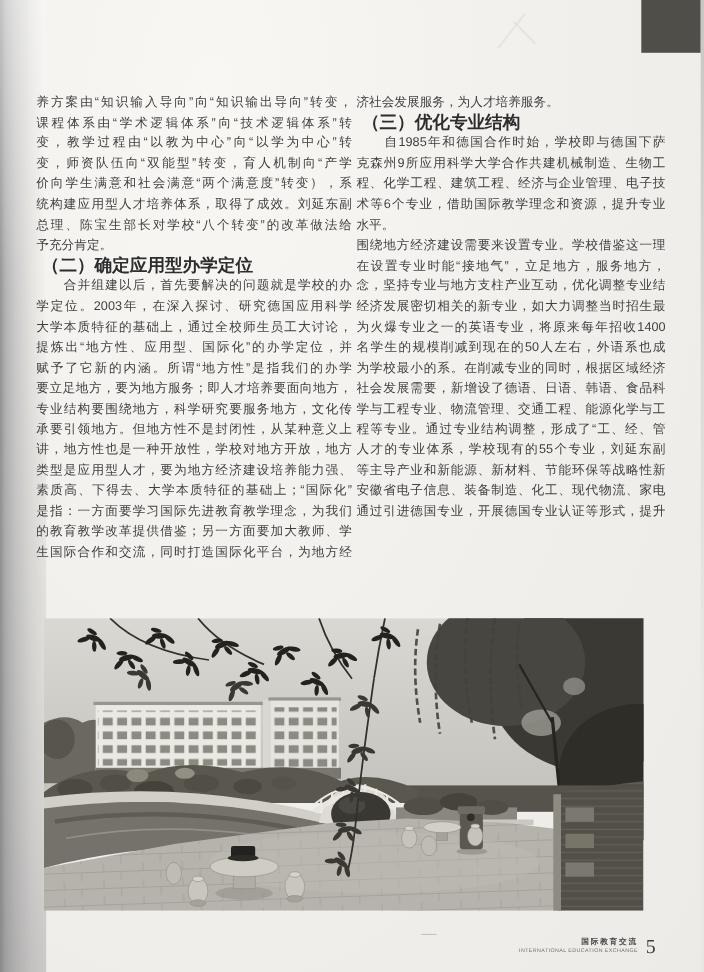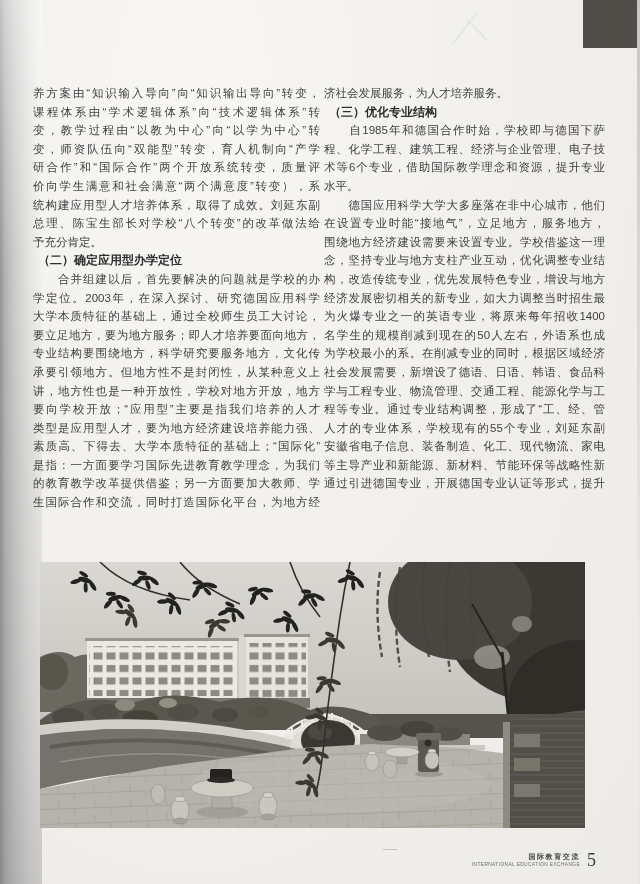--- a/index.html
+++ b/index.html
@@ -27,21 +27,21 @@
   .crease::after{ left:30px; top:10px; transform:rotate(-44deg); height:28px; }
 
   
   .content{ position:absolute; left:33px; top:84px; width:572px; display:flex; }
   .col{ font-size:11.5px; color:#403f41; letter-spacing:0; }
   .col-left{ width:287px; margin-right:4px; }
   .col-right{ width:281px; }
   .line{ height:18.6px; line-height:18.6px; overflow:hidden;
          text-align:justify; text-align-last:justify; }
   .line.end{ text-align-last:left; }
-  .line.heading{ font-weight:bold; font-size:12px; color:#2d2d2f;
+  .line.heading{ font-weight:bold; font-size:16px; color:#2d2d2f;
                  text-align:right; text-align-last:left; padding-left:5px; }
 
   
   .photo{ margin:0; position:absolute; left:40px; top:562px; width:545px; height:266px; }
   .photo svg{ display:block; }
 
   
   .footer{ position:absolute; top:851px; right:44px; display:flex; align-items:center; }
   .journal{ display:flex; flex-direction:column; align-items:flex-end; margin-right:7px; }
   .journal-cn{ font-size:7px; letter-spacing:1.6px; color:#4c4c4e; line-height:8px; font-weight:bold;}
@@ -58,62 +58,61 @@
   <div class="scan-corner"></div>
   <div class="edge-right"></div>
   <div class="crease"></div>
 
   <main class="content">
     <div class="col col-left">
         <div class="line body">养方案由“知识输入导向”向“知识输出导向”转变，</div>
         <div class="line body">课程体系由“学术逻辑体系”向“技术逻辑体系”转</div>
         <div class="line body">变，教学过程由“以教为中心”向“以学为中心”转</div>
         <div class="line body">变，师资队伍向“双能型”转变，育人机制向“产学</div>
-        <div class="line body">研合作”和“国际合作”两个开放系统转变，质量评</div>
         <div class="line body">价向学生满意和社会满意“两个满意度”转变），系</div>
         <div class="line body">统构建应用型人才培养体系，取得了成效。刘延东副</div>
         <div class="line body">总理、陈宝生部长对学校“八个转变”的改革做法给</div>
         <div class="line end">予充分肯定。</div>
         <div class="line heading">（二）确定应用型办学定位</div>
         <div class="line body">　　合并组建以后，首先要解决的问题就是学校的办</div>
         <div class="line body">学定位。2003年，在深入探讨、研究德国应用科学</div>
         <div class="line body">大学本质特征的基础上，通过全校师生员工大讨论，</div>
+        <div class="line body">提炼出“地方性、应用型、国际化”的办学定位，并</div>
+        <div class="line body">赋予了它新的内涵。所谓“地方性”是指我们的办学</div>
         <div class="line body">要立足地方，要为地方服务；即人才培养要面向地方，</div>
         <div class="line body">专业结构要围绕地方，科学研究要服务地方，文化传</div>
         <div class="line body">承要引领地方。但地方性不是封闭性，从某种意义上</div>
         <div class="line body">讲，地方性也是一种开放性，学校对地方开放，地方</div>
-        <div class="line body">要向学校开放；“应用型”主要是指我们培养的人才</div>
         <div class="line body">类型是应用型人才，要为地方经济建设培养能力强、</div>
         <div class="line body">素质高、下得去、大学本质特征的基础上；“国际化”</div>
         <div class="line body">是指：一方面要学习国际先进教育教学理念，为我们</div>
         <div class="line body">的教育教学改革提供借鉴；另一方面要加大教师、学</div>
         <div class="line body">生国际合作和交流，同时打造国际化平台，为地方经</div>
       </div>
     <div class="col col-right">
         <div class="line end">济社会发展服务，为人才培养服务。</div>
         <div class="line heading">（三）优化专业结构</div>
         <div class="line body">　　自1985年和德国合作时始，学校即与德国下萨</div>
+        <div class="line body">克森州9所应用科学大学合作共建机械制造、生物工</div>
         <div class="line body">程、化学工程、建筑工程、经济与企业管理、电子技</div>
         <div class="line body">术等6个专业，借助国际教学理念和资源，提升专业</div>
         <div class="line end">水平。</div>
-        <div class="line body">　　德国应用科学大学大多座落在非中心城市，他们</div>
+        <div class="line body">围绕地方经济建设需要来设置专业。学校借鉴这一理</div>
         <div class="line body">在设置专业时能“接地气”，立足地方，服务地方，</div>
-        <div class="line body">围绕地方经济建设需要来设置专业。学校借鉴这一理</div>
         <div class="line body">念，坚持专业与地方支柱产业互动，优化调整专业结</div>
-        <div class="line body">构，改造传统专业，优先发展特色专业，增设与地方</div>
         <div class="line body">经济发展密切相关的新专业，如大力调整当时招生最</div>
         <div class="line body">为火爆专业之一的英语专业，将原来每年招收1400</div>
         <div class="line body">名学生的规模削减到现在的50人左右，外语系也成</div>
         <div class="line body">为学校最小的系。在削减专业的同时，根据区域经济</div>
         <div class="line body">社会发展需要，新增设了德语、日语、韩语、食品科</div>
         <div class="line body">学与工程专业、物流管理、交通工程、能源化学与工</div>
         <div class="line body">程等专业。通过专业结构调整，形成了“工、经、管</div>
         <div class="line body">人才的专业体系，学校现有的55个专业，刘延东副</div>
+        <div class="line body">等主导产业和新能源、新材料、节能环保等战略性新</div>
         <div class="line body">安徽省电子信息、装备制造、化工、现代物流、家电</div>
-        <div class="line body">等主导产业和新能源、新材料、节能环保等战略性新</div>
         <div class="line body">通过引进德国专业，开展德国专业认证等形式，提升</div>
       </div>
   </main>
 
   <figure class="photo" aria-label="Black-and-white campus photograph: white multi-storey teaching building behind trees, ornamental pond with a stone arched bridge, round stone table and stools on a paved plaza, overhanging branches in the foreground.">
     <svg width="545" height="266" viewBox="0 0 545 266" xmlns="http://www.w3.org/2000/svg">
       <defs>
         <linearGradient id="skyg" x1="0" y1="0" x2="0" y2="1">
           <stop offset="0" stop-color="#dad8d3"></stop>
             <stop offset="1" stop-color="#c5c3be"></stop>

